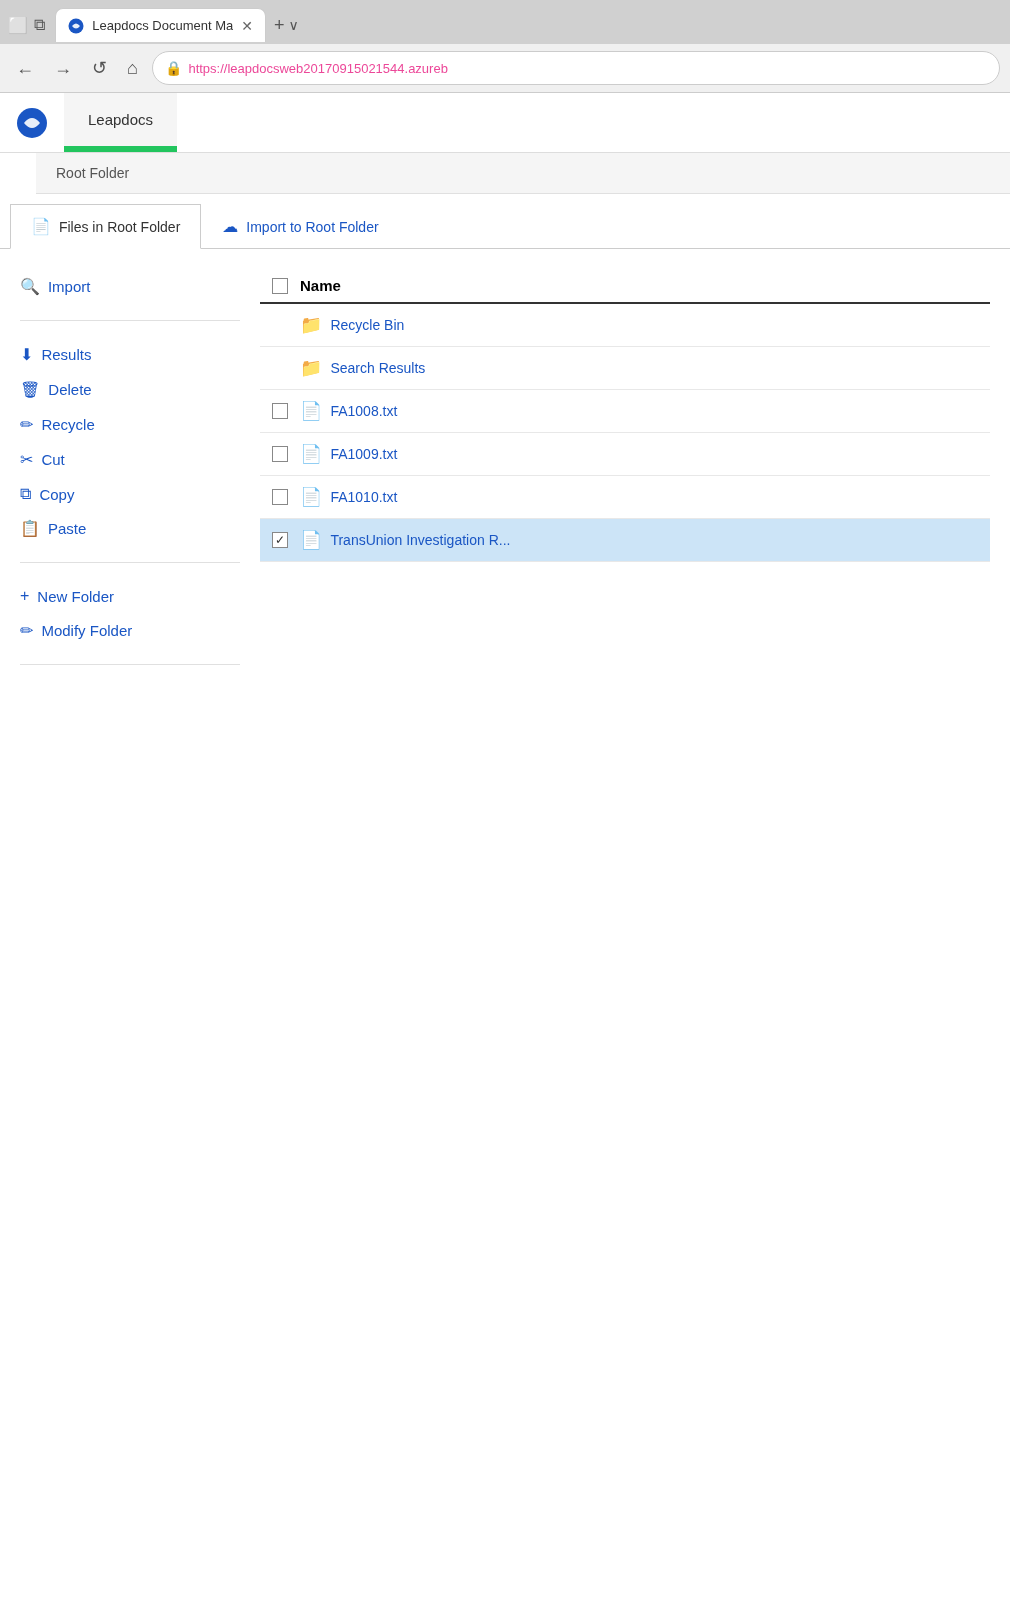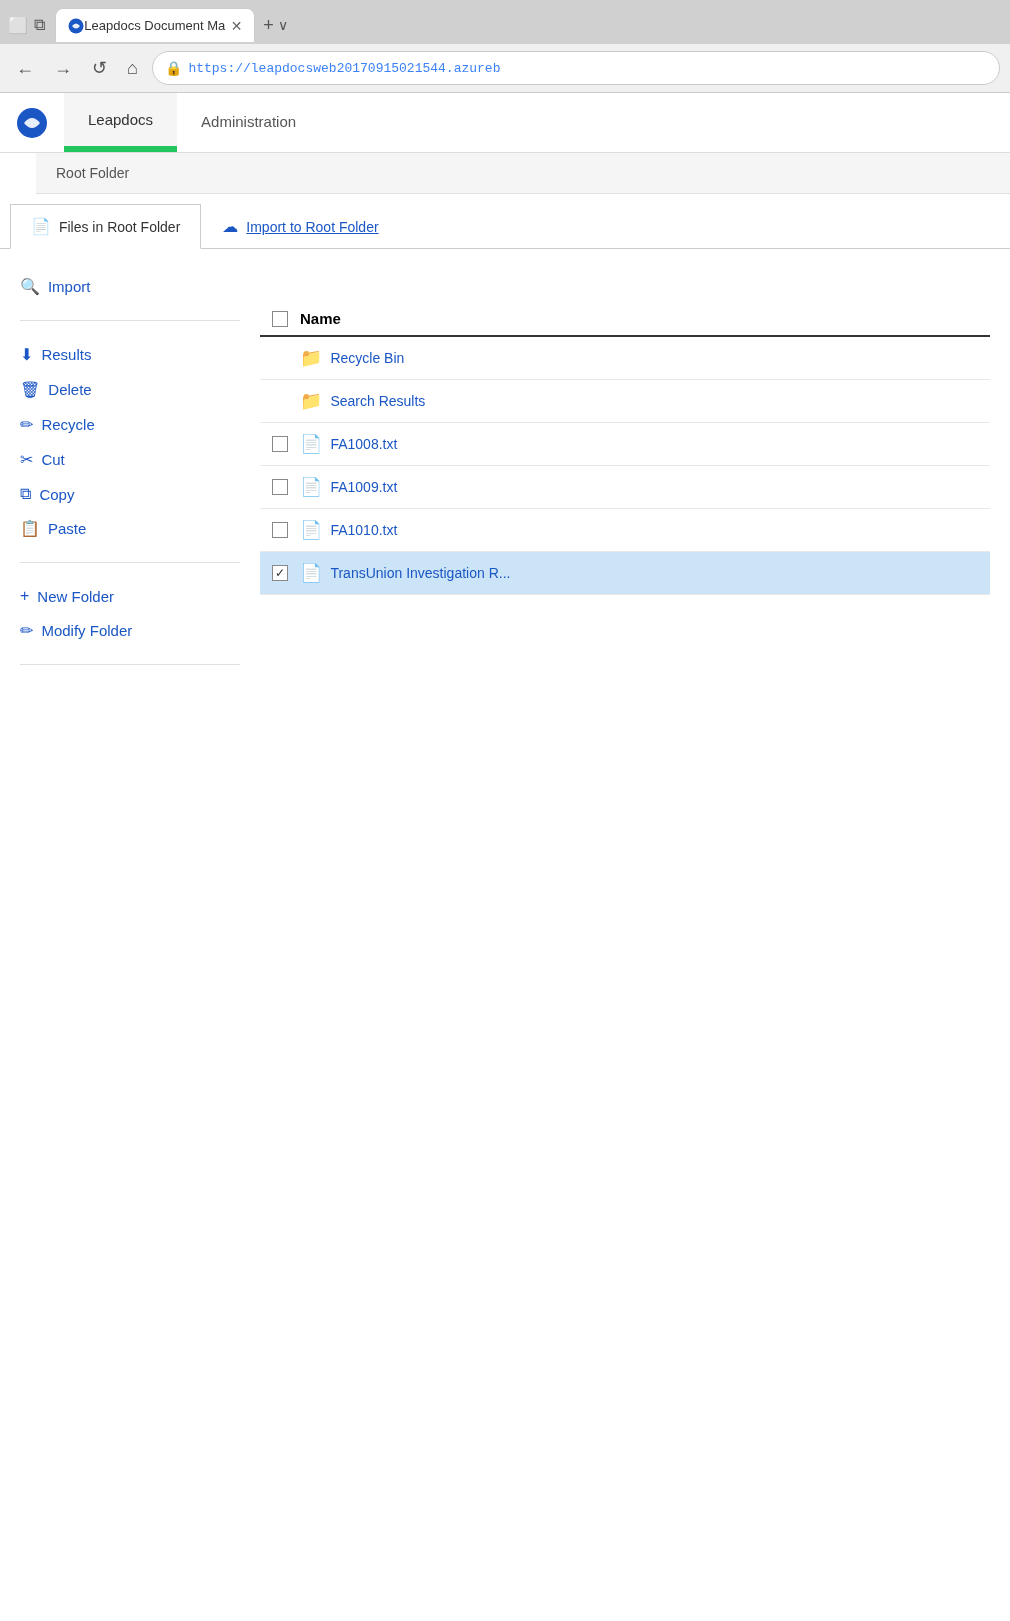--- a/index.html
+++ b/index.html
@@ -3,32 +3,32 @@
   <meta charset="utf-8">
   <style>
     * { box-sizing: border-box; margin: 0; padding: 0; }
     body { font-family: 'Segoe UI', Arial, sans-serif; font-size: 14px; background: #fff; width: 1010px; min-height: 1621px; }
 
     
     .browser-chrome { background: #e8e8e8; border-bottom: 1px solid #ccc; }
     .browser-tab-bar { display: flex; align-items: center; padding: 6px 8px 0 8px; background: #d0d0d0; height: 44px; }
     .tab-icon-group { display: flex; gap: 6px; margin-right: 10px; }
     .tab-icon-group span { font-size: 16px; color: #555; cursor: pointer; }
-    .browser-tab { display: flex; align-items: center; background: #fff; border-radius: 8px 8px 0 0; padding: 6px 12px; min-width: 200px; max-width: 240px; height: 34px; gap: 0; border: 1px solid #ccc; border-bottom: none; }
+    .browser-tab { display: flex; align-items: center; background: #fff; border-radius: 8px 8px 0 0; padding: 6px 12px; min-width: 200px; max-width: 240px; height: 34px; gap: 8px; border: 1px solid #ccc; border-bottom: none; }
     .browser-tab .tab-favicon { width: 16px; height: 16px; }
     .browser-tab .tab-title { font-size: 13px; color: #333; flex: 1; overflow: hidden; white-space: nowrap; text-overflow: ellipsis; }
     .browser-tab .tab-close { font-size: 14px; color: #666; cursor: pointer; }
     .new-tab-btn { font-size: 18px; color: #555; cursor: pointer; margin-left: 8px; }
     .tab-dropdown { font-size: 14px; color: #555; cursor: pointer; margin-left: 4px; }
 
     .browser-nav { display: flex; align-items: center; padding: 6px 10px; background: #f0f0f0; gap: 8px; height: 48px; }
     .nav-btn { background: none; border: none; font-size: 18px; cursor: pointer; color: #555; padding: 4px 6px; }
     .address-bar { flex: 1; display: flex; align-items: center; background: #fff; border: 1px solid #ccc; border-radius: 20px; padding: 4px 12px; gap: 6px; height: 34px; }
     .address-bar .lock-icon { color: #555; font-size: 14px; }
-    .address-bar .url-text { font-size: 13px; color: #3b82f6; font-family: Liberation Mono, monospace; }
+    .address-bar .url-text { font-size: 13px; color: #ec4899; }
 
     
     .app-nav { display: flex; align-items: center; border-bottom: 1px solid #ddd; background: #fff; height: 60px; }
     .app-nav .logo { display: flex; align-items: center; padding: 0 16px; height: 100%; }
     .app-nav-item { padding: 0 24px; height: 100%; display: flex; align-items: center; font-size: 15px; color: #555; cursor: pointer; border-bottom: 3px solid transparent; }
     .app-nav-item.active { background: #f5f5f5; color: #333; font-weight: 500; border-bottom: 6px solid #22c55e; }
 
     
     .breadcrumb-bar { background: #f5f5f5; padding: 12px 20px; border-bottom: 1px solid #e0e0e0; font-size: 14px; color: #555; margin-left: 36px; }
 
@@ -43,21 +43,21 @@
     .main-content { display: flex; padding: 20px; gap: 20px; }
 
     
     .sidebar { width: 220px; flex-shrink: 0; }
     .sidebar-section { border-bottom: 1px solid #e0e0e0; padding-bottom: 16px; margin-bottom: 16px; }
     .sidebar-link { display: flex; align-items: center; gap: 8px; color: #1a56c4; font-size: 15px; cursor: pointer; padding: 8px 0; text-decoration: none; }
     .sidebar-link .link-icon { font-size: 16px; }
 
     
     .file-list { flex: 1; }
-    .file-list-header { display: flex; align-items: center; padding: 8px 0; border-bottom: 2px solid #333; margin-top: 33px; }
+    .file-list-header { display: flex; align-items: center; padding: 8px 0; border-bottom: 2px solid #333; }
     .file-list-header .col-check { width: 40px; flex-shrink: 0; display: flex; justify-content: center; }
     .file-list-header .col-name { font-weight: 700; font-size: 15px; }
     .file-row { display: flex; align-items: center; padding: 10px 0; border-bottom: 1px solid #e8e8e8; cursor: pointer; }
     .file-row.selected { background: #cce4f7; }
     .file-row .col-check { width: 40px; flex-shrink: 0; display: flex; justify-content: center; }
     .file-row .col-name { display: flex; align-items: center; gap: 8px; color: #1a56c4; font-size: 14px; }
     .file-row .col-name .item-icon { font-size: 18px; }
     .folder-icon { color: #1a56c4; }
     .file-icon { color: #1a56c4; }
 
@@ -107,37 +107,34 @@
 <div class="app-nav">
   <div class="logo">
     <svg class="leapdocs-logo" viewBox="0 0 32 32" xmlns="http://www.w3.org/2000/svg">
       <circle cx="16" cy="16" r="15" fill="#1a56c4"></circle>
       <path d="M8 16 Q16 6 24 16 Q16 26 8 16Z" fill="white" opacity="0.9"></path>
     </svg>
   </div>
   <div class="app-nav-item active">
     <span>Leapdocs</span>
   </div>
-  <div class="app-nav-item">
-    <span>Administration</span>
-  </div>
 </div>
 
 <div class="breadcrumb-bar">
   <span>Root Folder</span>
 </div>
 
 <div class="folder-tabs">
   <div class="folder-tab active">
     <span class="tab-icon">📄</span>
     <span>Files in Root Folder</span>
   </div>
   <div class="folder-tab cloud">
     <span class="tab-icon" style="color:#1a56c4;">☁</span>
-    <span style="color:#1a56c4;text-decoration:underline;">Import to Root Folder</span>
+    <span style="color:#1a56c4;">Import to Root Folder</span>
   </div>
 </div>
 
 <div class="main-content">
 
   <div class="sidebar">
     <div class="sidebar-section">
       <a class="sidebar-link">
         <span class="link-icon">🔍</span>
         <span>Import</span>

